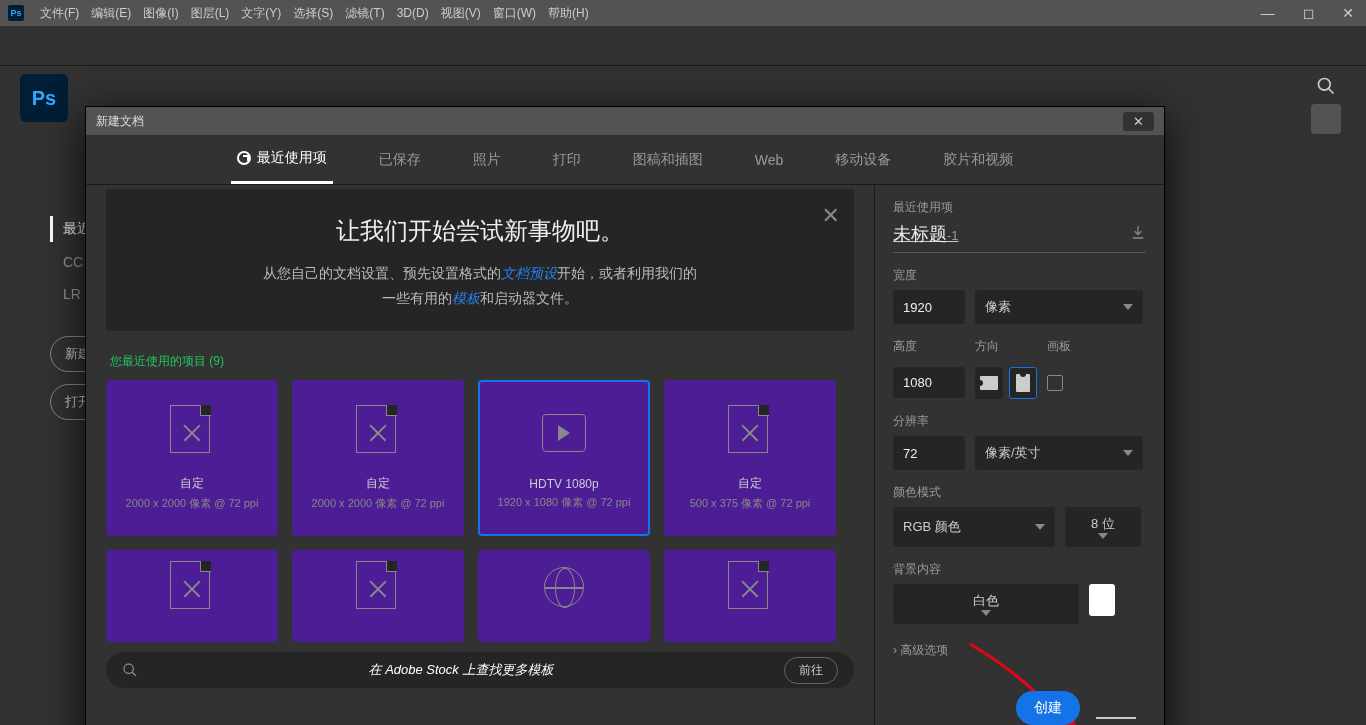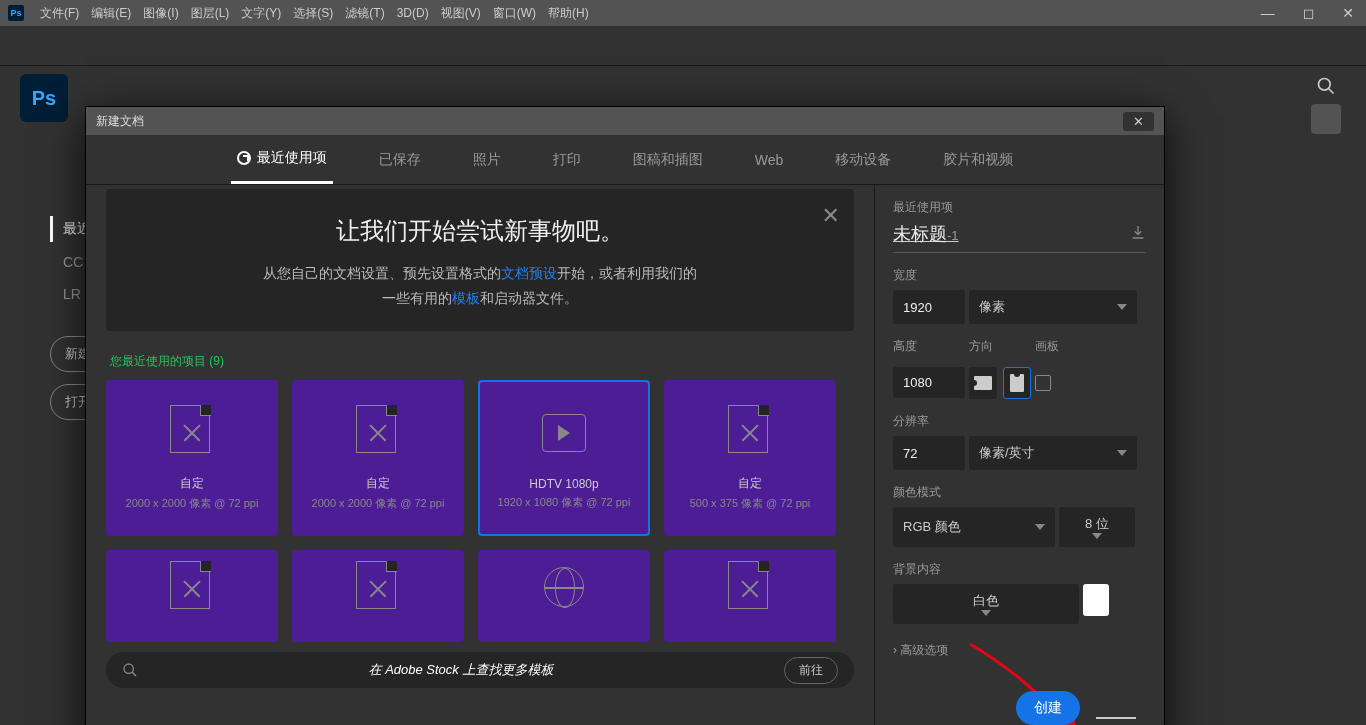--- a/index.html
+++ b/index.html
@@ -29,21 +29,21 @@
 .tab { color: #999; cursor: pointer; padding: 14px 6px; display: flex; align-items: center; gap: 6px; }
 .tab.active { color: #fff; border-bottom: 3px solid #fff; }
 .clock-icon { width: 14px; height: 14px; border: 2px solid currentColor; border-radius: 50%; position: relative; }
 .clock-icon::after { content: ""; position: absolute; width: 4px; height: 4px; border-top: 2px solid currentColor; border-right: 2px solid currentColor; top: 2px; left: 4px; }
 .dialog-body { flex: 1; display: flex; }
 .presets-area { flex: 1; padding: 4px 20px 10px 20px; display: flex; flex-direction: column; }
 .intro-box { background: #252525; border-radius: 4px; padding: 26px 30px 20px 30px; position: relative; text-align: center; margin-bottom: 12px; }
 .intro-close { position: absolute; right: 14px; top: 14px; color: #888; font-size: 22px; cursor: pointer; }
 .intro-title { font-size: 24px; color: #f0f0f0; margin-bottom: 14px; }
 .intro-desc { font-size: 14px; color: #bbb; line-height: 1.8; }
-.intro-desc a { color: #2680eb; text-decoration: none; }
+.intro-desc a { color: #2680eb; text-decoration: none; font-style: italic; }
 .recent-label { font-size: 12px; color: #22c55e; margin: 10px 4px 10px 4px; }
 .presets-grid { display: flex; gap: 14px; flex-wrap: wrap; }
 .preset-card { width: 172px; height: 156px; background: #4c1d95; border-radius: 4px; display: flex; flex-direction: column; align-items: center; justify-content: center; cursor: pointer; border: 2px solid transparent; }
 .preset-card.selected { border: 2px solid #1473e6; }
 .preset-card.second-row { height: 92px; }
 .preset-icon { width: 44px; height: 52px; margin-bottom: 18px; position: relative; }
 .file-shape { width: 40px; height: 48px; border: 1.5px solid #888; position: relative; }
 .file-shape::before { content: ""; position: absolute; right: -1.5px; top: -1.5px; width: 10px; height: 10px; background: #252525; border-left: 1.5px solid #888; border-bottom: 1.5px solid #888; }
 .file-cross { position: absolute; width: 26px; height: 26px; top: 14px; left: 8px; }
 .file-cross::before, .file-cross::after { content: ""; position: absolute; width: 22px; height: 1.5px; background: #888; top: 12px; left: 2px; }
@@ -59,21 +59,21 @@
 .search-bar { margin-top: 10px; background: #252525; border-radius: 18px; height: 36px; display: flex; align-items: center; padding: 0 16px; gap: 12px; }
 .search-text { flex: 1; text-align: center; font-style: italic; color: #ffffff; font-size: 13px; }
 .go-btn { border: 1px solid #666; border-radius: 14px; padding: 4px 14px; font-size: 12px; color: #ccc; cursor: pointer; }
 
 .details-area { width: 290px; background: #323232; border-left: 1px solid #1a1a1a; padding: 14px 18px; display: flex; flex-direction: column; }
 .details-label { font-size: 12px; color: #999; margin-bottom: 6px; }
 .title-row { display: flex; align-items: baseline; border-bottom: 1px solid #555; padding-bottom: 6px; margin-bottom: 14px; text-decoration: underline; }
 .doc-title { font-size: 18px; color: #eee; }
 .doc-title .suffix { font-size: 13px; color: #999; }
 .download-icon { margin-left: auto; color: #888; cursor: pointer; }
-.field-row { display: flex; gap: 4px; margin-bottom: 14px; }
+.field-row { display: flex; gap: 10px; margin-bottom: 14px; }
 .field-col { display: flex; flex-direction: column; gap: 6px; }
 .input-box { background: #252525; border: none; color: #eee; padding: 8px 10px; font-size: 13px; width: 70px; border-radius: 3px; }
 .input-box.wide { width: 72px; }
 .select-box { background: #252525; color: #ccc; padding: 8px 10px; font-size: 13px; border-radius: 3px; display: flex; align-items: center; justify-content: space-between; cursor: pointer; width: 168px; }
 .select-box.narrow { width: 76px; flex-direction: column; }
 .select-box.full { width: 186px; flex-direction: column; }
 .chevron { width: 0; height: 0; border-left: 5px solid transparent; border-right: 5px solid transparent; border-top: 6px solid #888; }
 .orient-btn { width: 28px; height: 32px; background: #252525; border-radius: 3px; display: flex; align-items: center; justify-content: center; cursor: pointer; }
 .orient-btn.active { border: 1px solid #1473e6; }
 .orient-inner { width: 14px; height: 18px; background: #ccc; border-radius: 1px; position: relative; }

